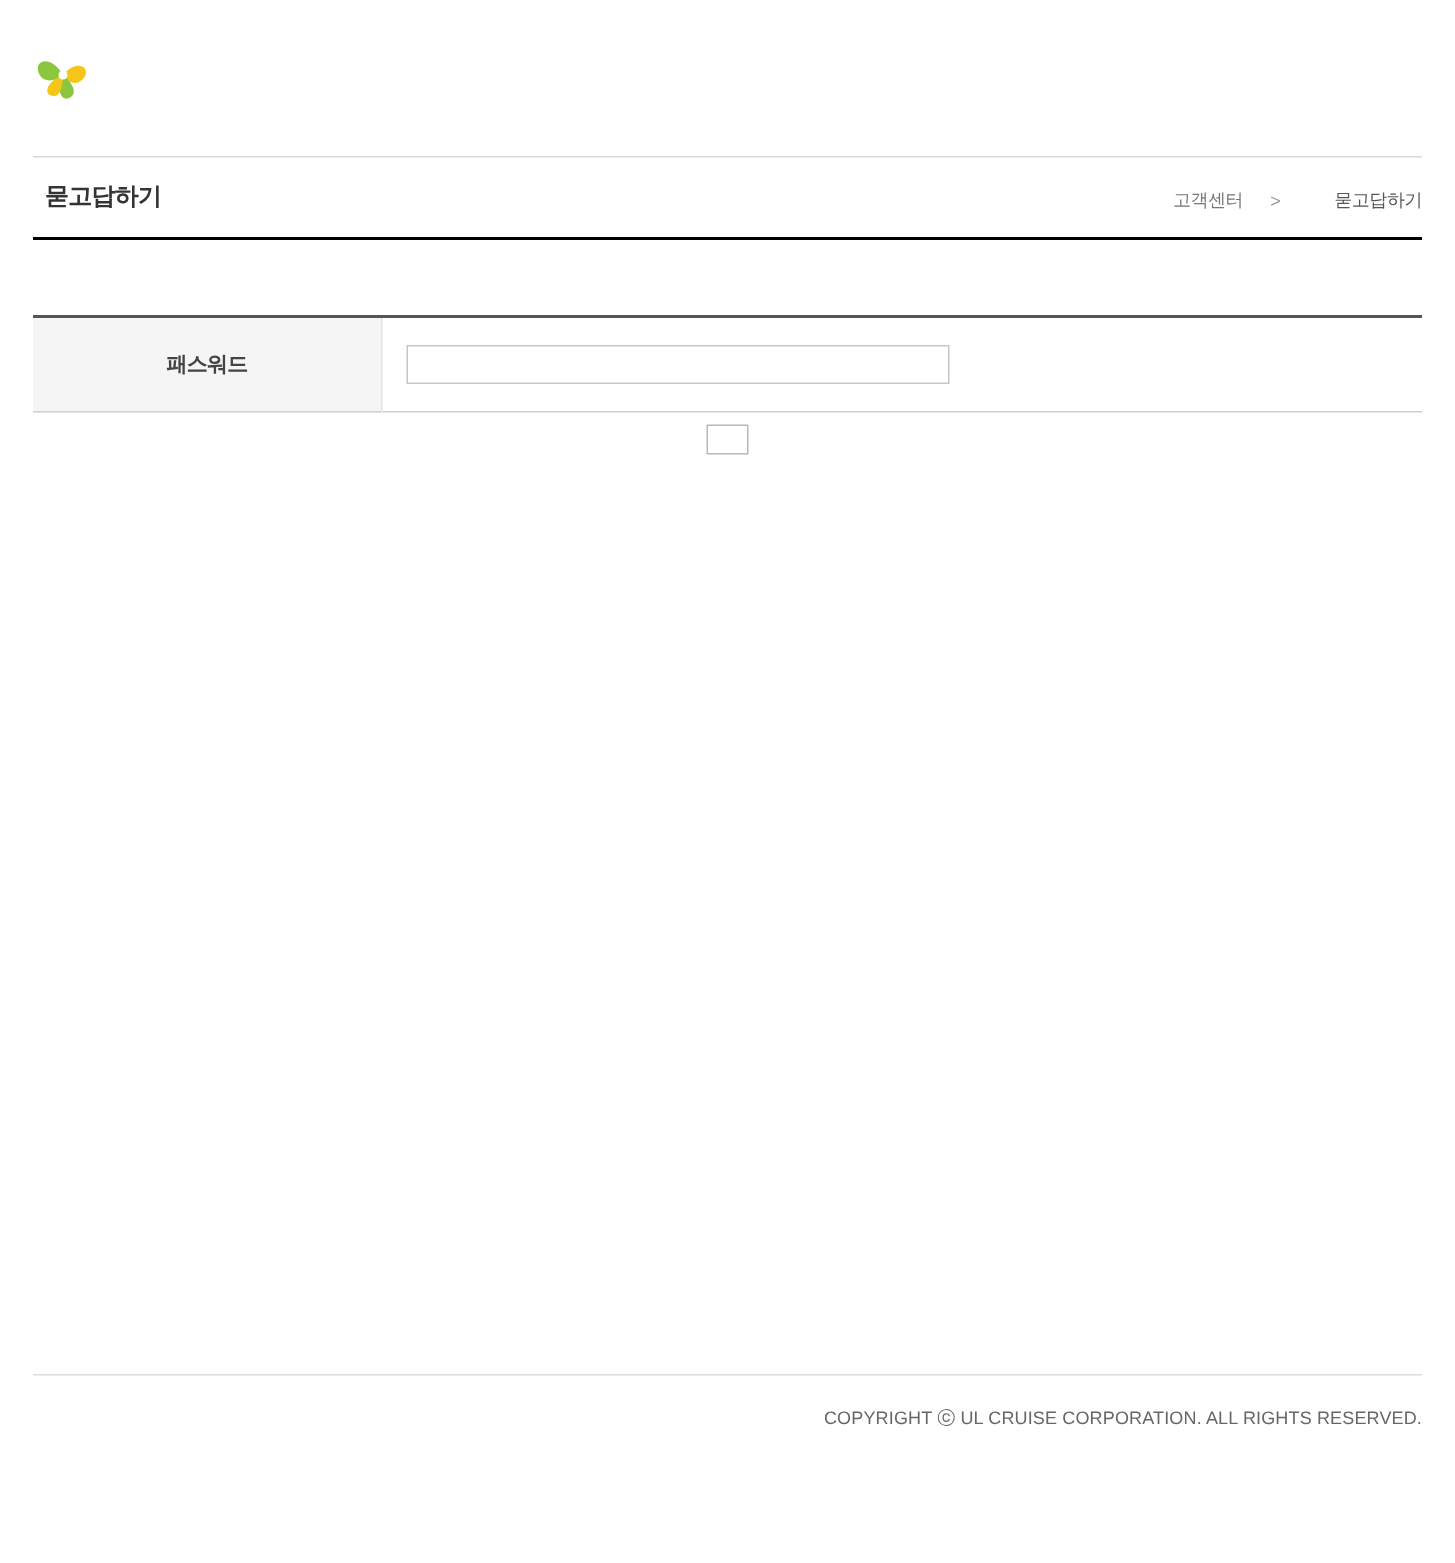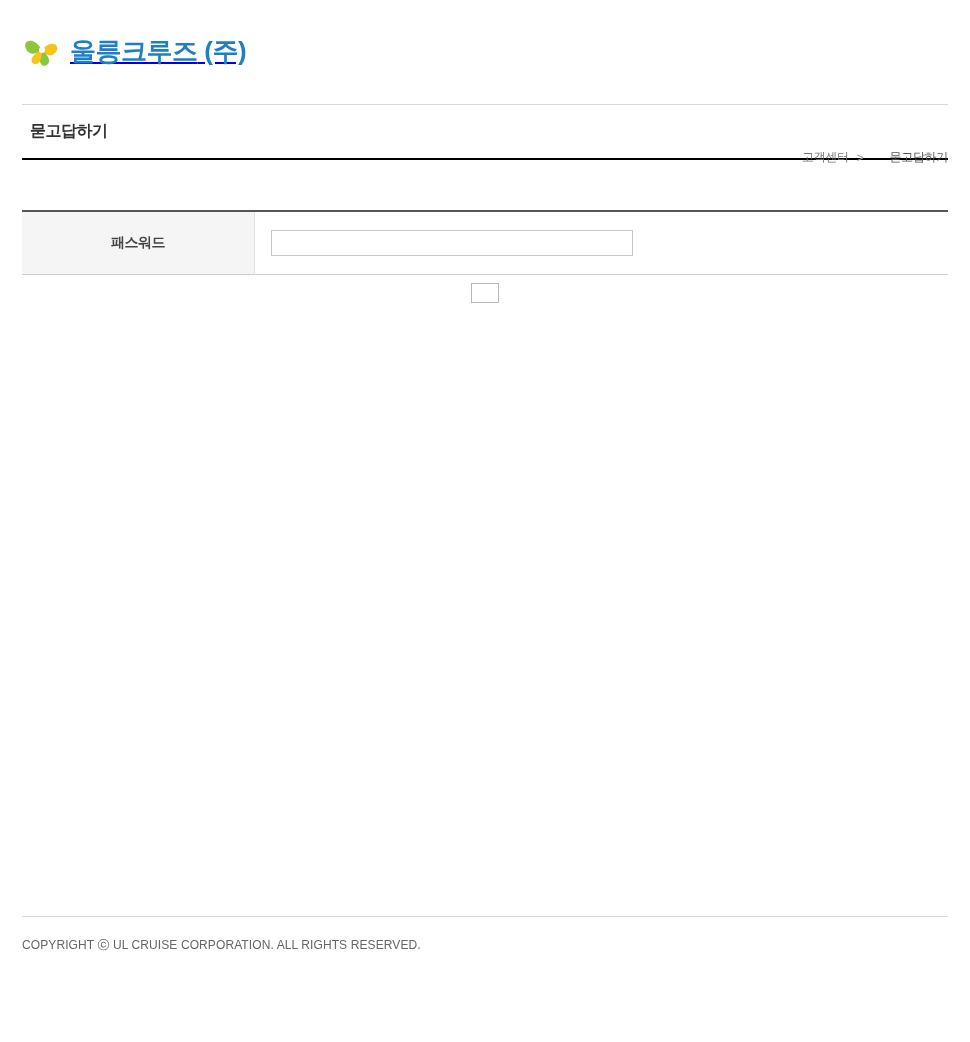--- a/index.html
+++ b/index.html
@@ -68,22 +68,21 @@
   }
   .breadcrumb {
     position: absolute;
     right: 0px;
     top: 20px;
     font-size: 12px;
     color: #777777;
     letter-spacing: -0.3px;
     display: flex;
     align-items: center;
-    gap: 6px;
-    margin-top: 24px;
+    gap: 16px;
   }
   .breadcrumb .crumb-sep {
     color: #999999;
     margin: 0 2px;
   }
   .breadcrumb .crumb-current {
     color: #555555;
     margin-left: 18px;
   }
 
@@ -146,42 +145,41 @@
 
   
   .footer {
     position: absolute;
     left: 22px;
     right: 22px;
     top: 916px;
     border-top: 1px solid #dcdcdc;
   }
   .copyright {
-    text-align: left;
+    text-align: right;
     font-size: 12px;
     color: #666666;
     padding-top: 20px;
     letter-spacing: 0.1px;
   }
 </style>
 </head>
 <body>
 
 <div class="header">
   <a class="logo-wrap" href="#">
     <span class="logo-mark">
       <svg width="40" height="42" viewBox="0 0 40 42" xmlns="http://www.w3.org/2000/svg">
         <path d="M20 20 C 12 6, 0 10, 4 19 C 7 26, 16 24, 20 20 Z" fill="#8cc63f"></path>
         <path d="M20 20 C 30 8, 40 16, 33 23 C 28 28, 22 24, 20 20 Z" fill="#f5c518"></path>
         <path d="M20 20 C 14 30, 20 40, 26 34 C 30 30, 23 22, 20 20 Z" fill="#8cc63f"></path>
         <path d="M20 20 C 9 24, 6 34, 14 34 C 19 34, 20 25, 20 20 Z" fill="#f5c518"></path>
         <circle cx="20" cy="20" r="3" fill="#ffffff"></circle>
       </svg>
     </span>
-    <span class="logo-text"><span>울릉크루즈</span><span class="sub"> (주)</span></span>
   </a>
 </div>
 
 <div class="titlebar">
   <div class="page-title">묻고답하기</div>
   <div class="breadcrumb">
     <span>고객센터</span>
     <span class="crumb-sep">&gt;</span>
     <span class="crumb-current">묻고답하기</span>
   </div>

